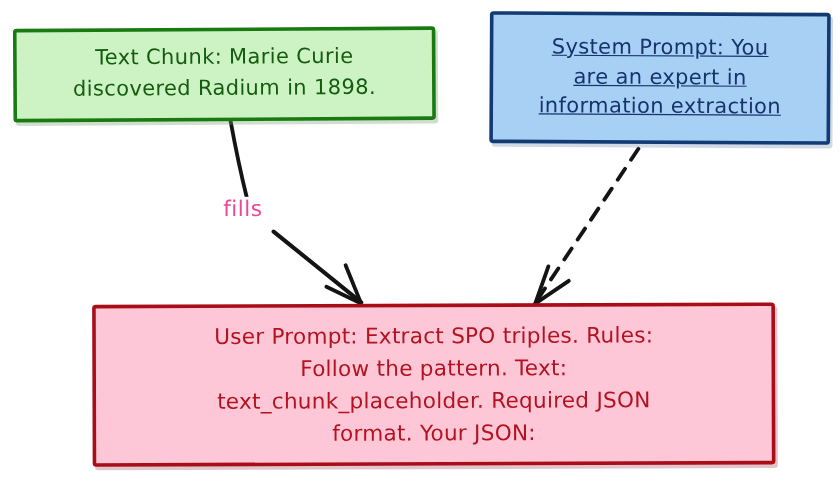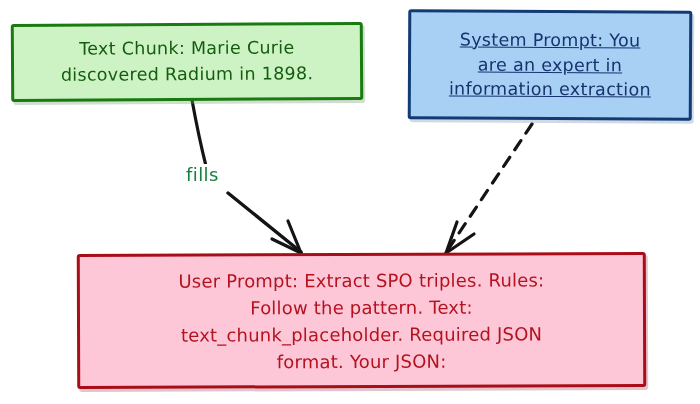--- a/index.html
+++ b/index.html
@@ -85,21 +85,21 @@
     font-size: 18px;
     line-height: 1.5;
     letter-spacing: 0.2px;
   }
 
   
   #edge-label-fills {
     position: absolute;
     left: 183px;
     top: 164px;
-    color: #15803d;
+    color: #ec4899;
     font-size: 18px;
     letter-spacing: 0.4px;
     background: #ffffff;
     padding: 0 3px;
   }
 
   
   #edge-layer {
     position: absolute;
     left: 0;

